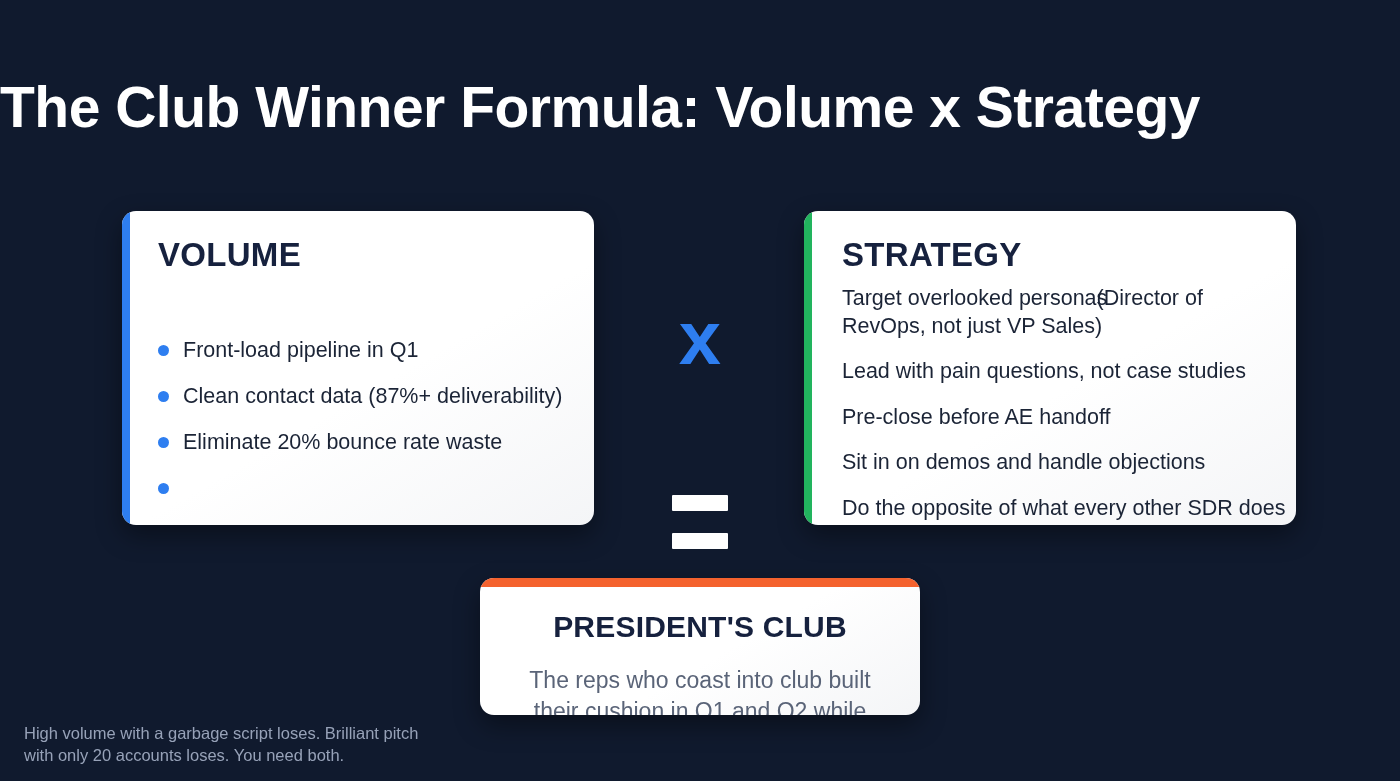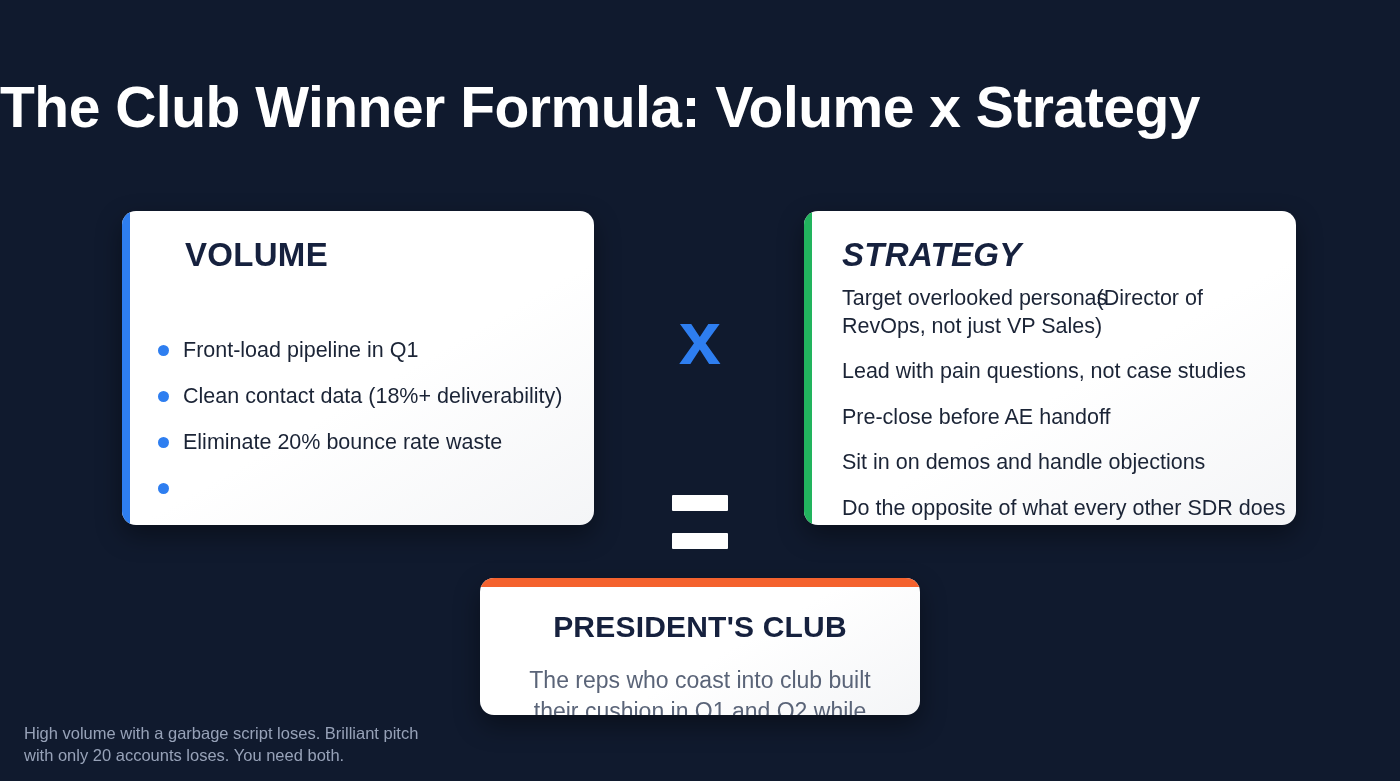--- a/index.html
+++ b/index.html
@@ -67,21 +67,20 @@
   #volume-card {
     left:122px;
     top:211px;
     width:472px;
     height:314px;
   }
   #volume-card .card-heading {
     position:absolute;
     left:36px;
     top:25px;
-    margin-left:27px;
   }
   #volume-list {
     position:absolute;
     left:36px;
     top:79px;
     right:16px;
     list-style:none;
     margin-top:47px;
   }
   #volume-list li {
@@ -107,21 +106,20 @@
   #strategy-card {
     left:804px;
     top:211px;
     width:492px;
     height:314px;
   }
   #strategy-card .card-heading {
     position:absolute;
     left:38px;
     top:25px;
-    font-style:italic;
   }
   #strategy-list {
     position:absolute;
     left:38px;
     top:74px;
     right:8px;
     list-style:none;
   }
   #strategy-list li {
     font-size:21.5px;
@@ -222,21 +220,21 @@
 
   <div class="card-heading">VOLUME</div>
 
   <ul id="volume-list">
     <li>
       <span class="bullet-dot"></span>
       <span>Front-load pipeline in Q1</span>
     </li>
     <li>
       <span class="bullet-dot"></span>
-      <span>Clean contact data (18%+ deliverability)</span>
+      <span>Clean contact data (87%+ deliverability)</span>
     </li>
     <li>
       <span class="bullet-dot"></span>
       <span>Eliminate 20% bounce rate waste</span>
     </li>
     <li>
       <span class="bullet-dot"></span>
     </li>
   </ul>
 </div>

